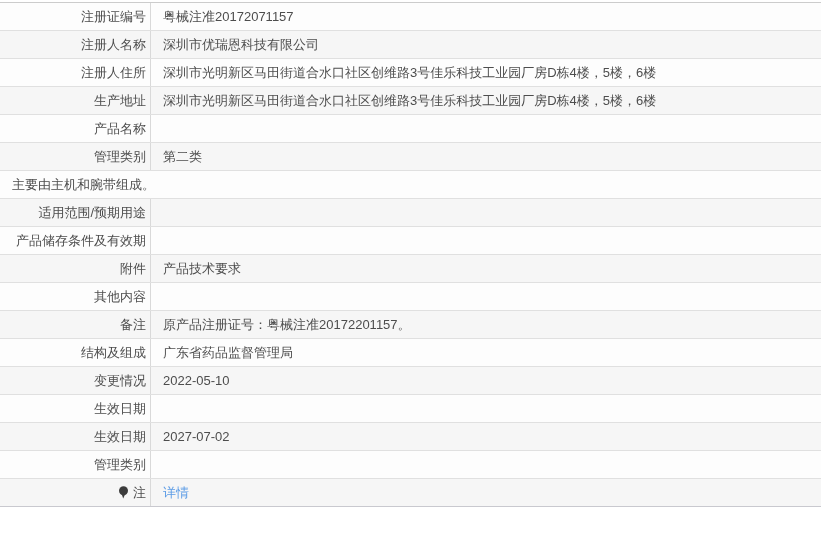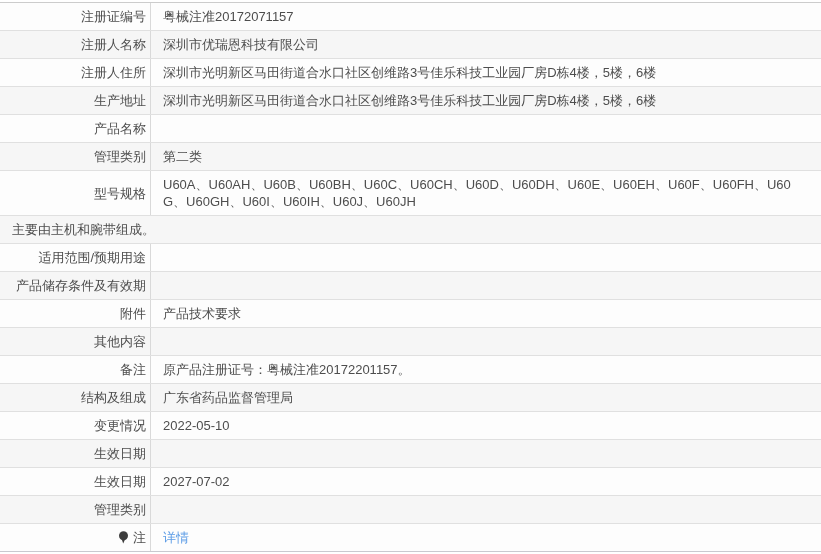--- a/index.html
+++ b/index.html
@@ -116,28 +116,20 @@
         </div>
       </div>
       <div class="row">
         <div class="label-cell">
           <span>管理类别</span>
         </div>
         <div class="value-cell">
           <span>第二类</span>
         </div>
       </div>
-      <div class="row tall">
-        <div class="label-cell">
-          <span>型号规格</span>
-        </div>
-        <div class="value-cell">
-          <span>U60A、U60AH、U60B、U60BH、U60C、U60CH、U60D、U60DH、U60E、U60EH、U60F、U60FH、U60G、U60GH、U60I、U60IH、U60J、U60JH</span>
-        </div>
-      </div>
       <div class="row">
         <div class="value-cell">
           <span>主要由主机和腕带组成。</span>
         </div>
       </div>
       <div class="row">
         <div class="label-cell">
           <span>适用范围/预期用途</span>
         </div>
       </div>

